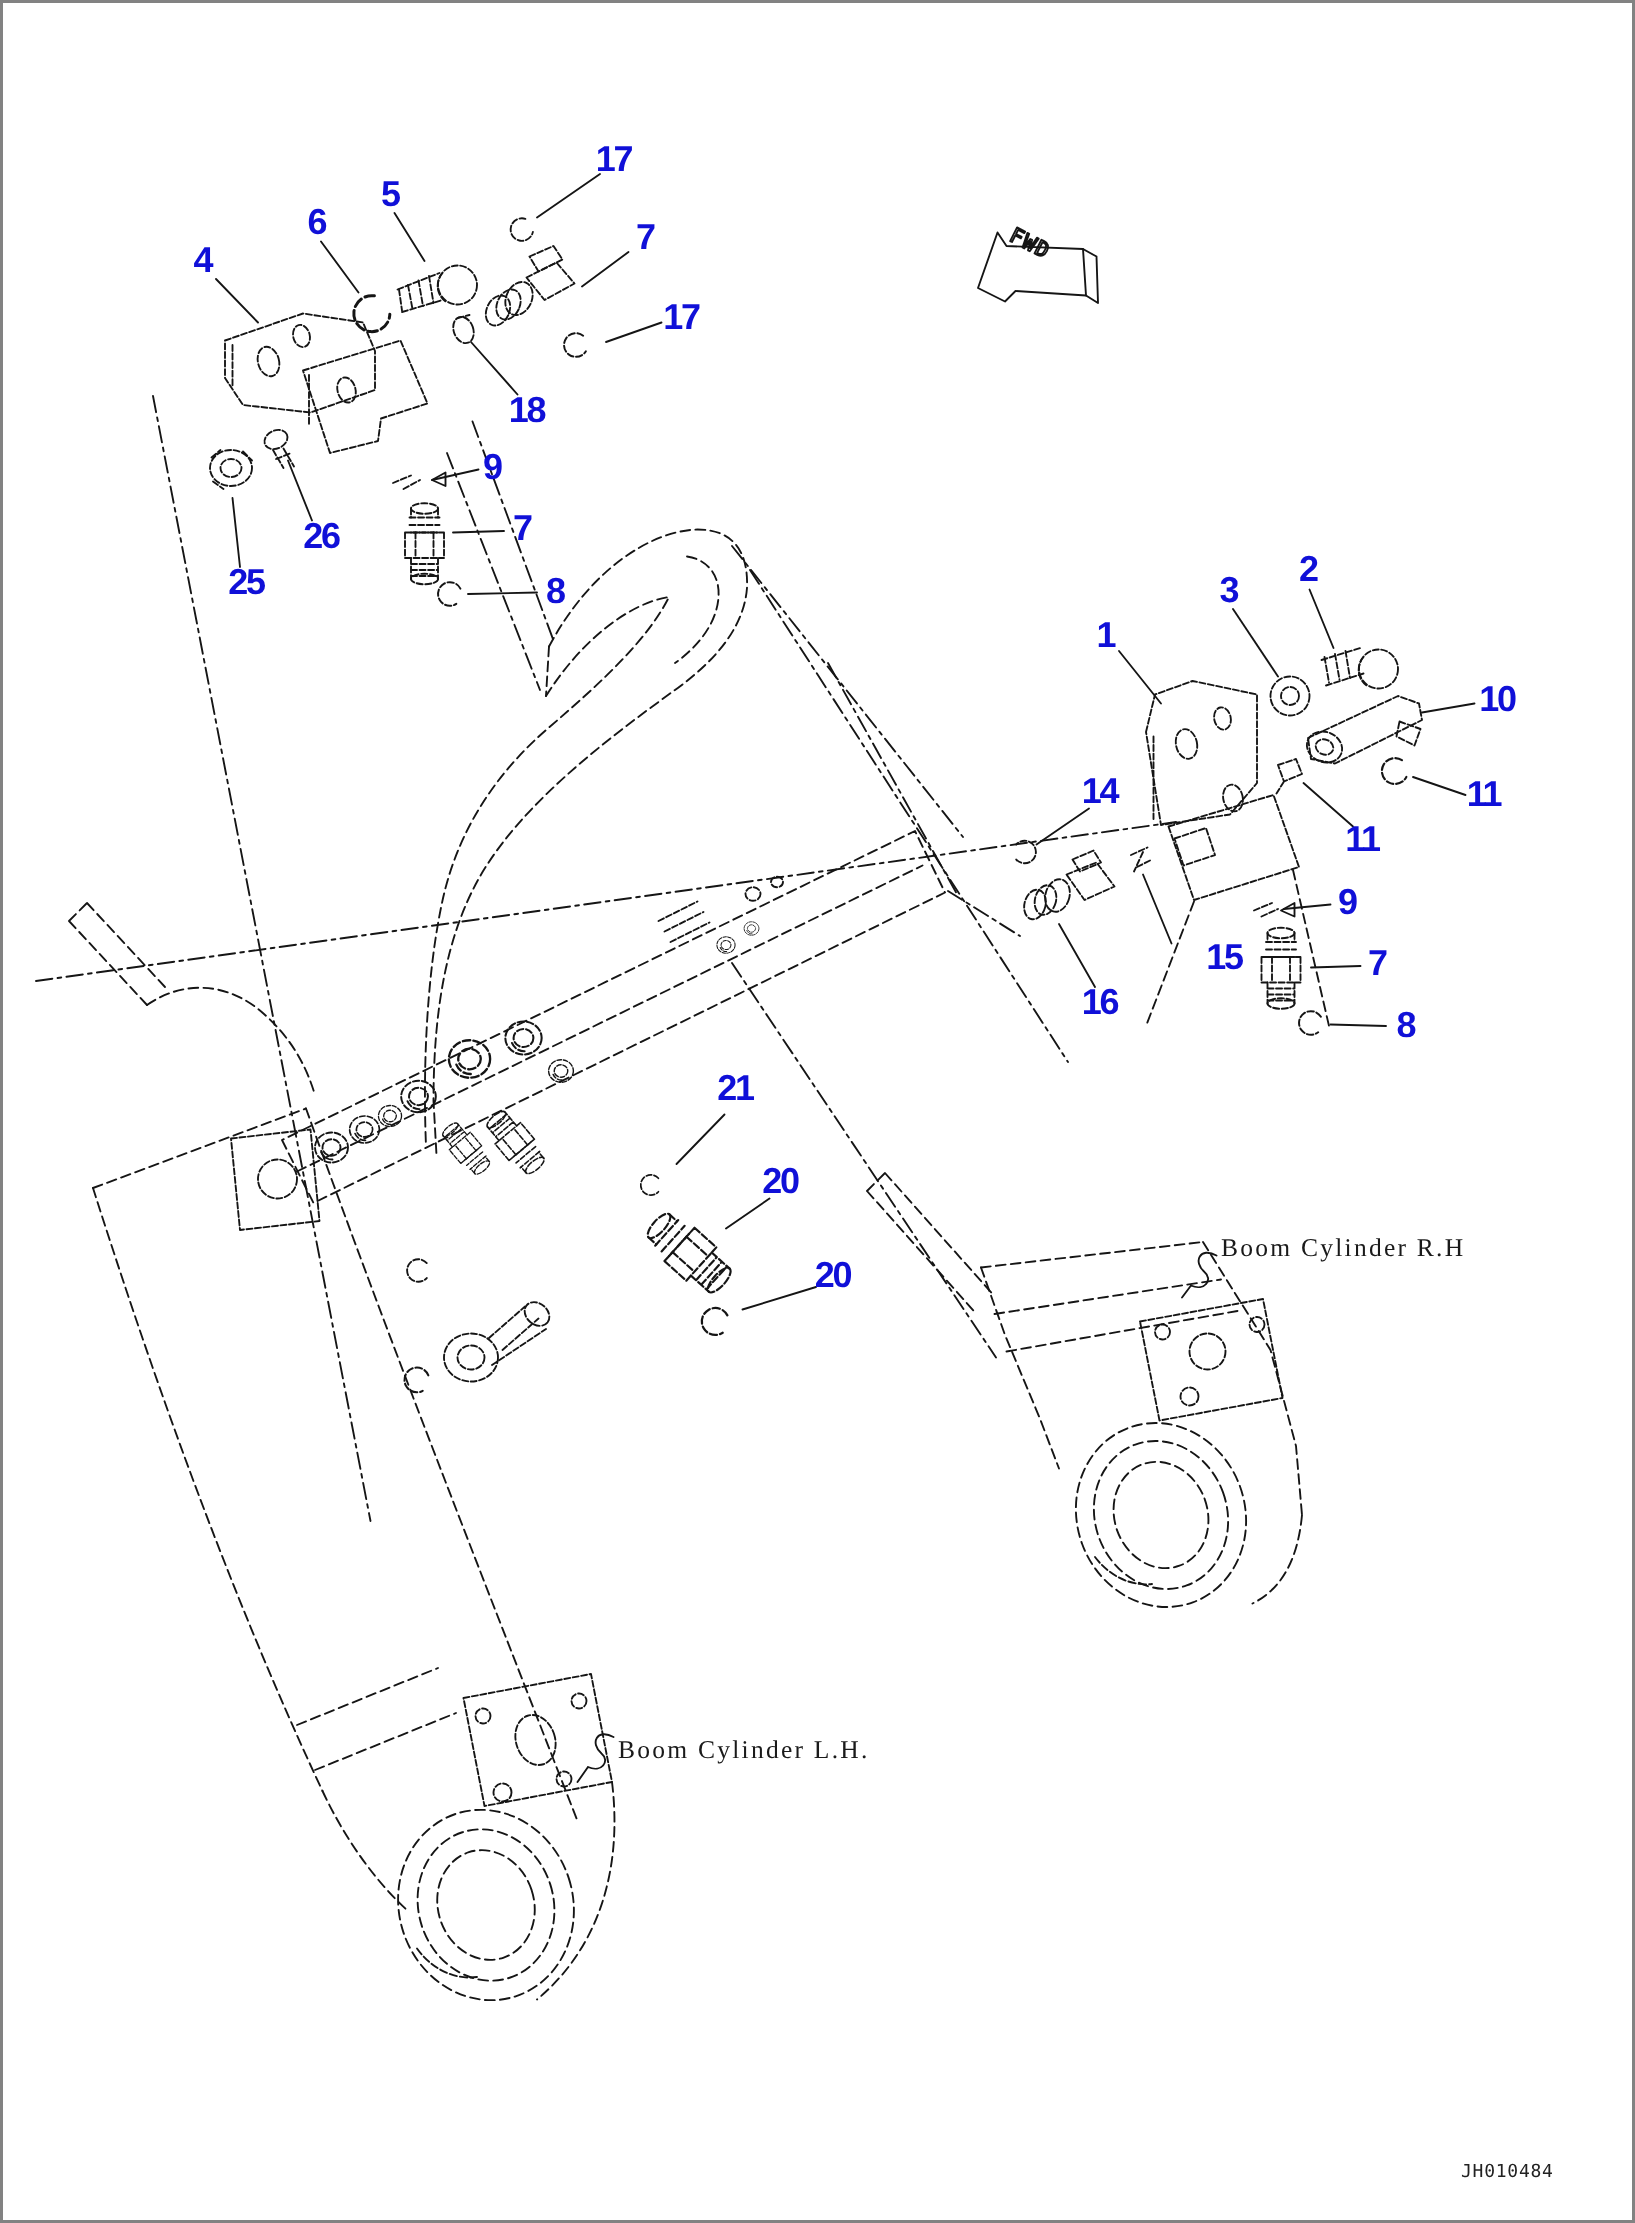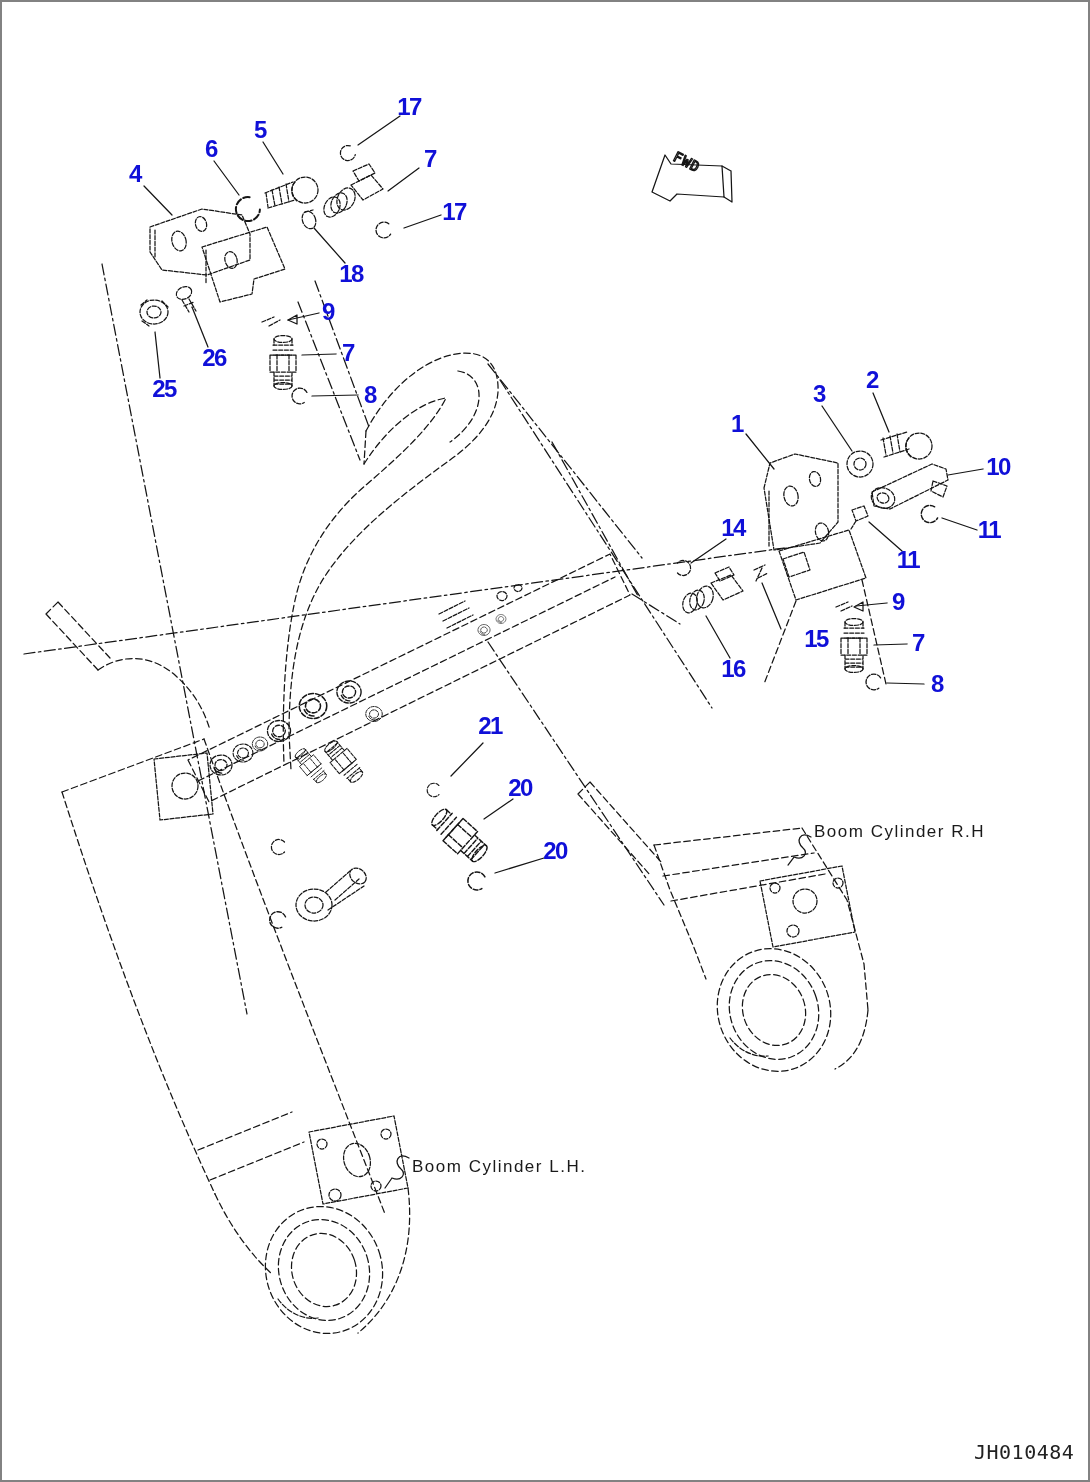--- a/index.html
+++ b/index.html
@@ -16,26 +16,26 @@
   .leader{stroke-width:1.35;}
   .thickarc{stroke-width:3.4;stroke-dasharray:5 2;}
   .fillblk{fill:#151515;stroke:none;}
   .svgtext{fill:#1c1c1c;stroke:none;font-family:"DejaVu Sans Mono",monospace;font-size:14px;letter-spacing:1px;}
   .callout{
     position:absolute;transform:translate(-50%,-50%);
     color:#1010d8;font-weight:bold;font-size:24px;letter-spacing:-1.5px;
     font-family:"Liberation Sans",sans-serif;white-space:nowrap;
   }
   .diagram-label{
-    position:absolute;color:#1a1a1a;font-family:Liberation Sans, sans-serif;
+    position:absolute;color:#1a1a1a;font-family:Liberation Serif, serif;
     font-size:17px;letter-spacing:1.5px;white-space:nowrap;
   }
   .drawing-number{
     position:absolute;left:972px;top:1438px;color:#222;
-    font-family:"DejaVu Sans Mono",monospace;font-size:20px;letter-spacing:0.5px;
+    font-family:"DejaVu Sans Mono",monospace;font-size:12px;letter-spacing:0.5px;
   }
 </style>
 </head>
 <body>
 
 <div class="page">
 
 <svg width="1090" height="1482" viewBox="0 0 1090 1482">
   <defs>
     <g id="fit">

